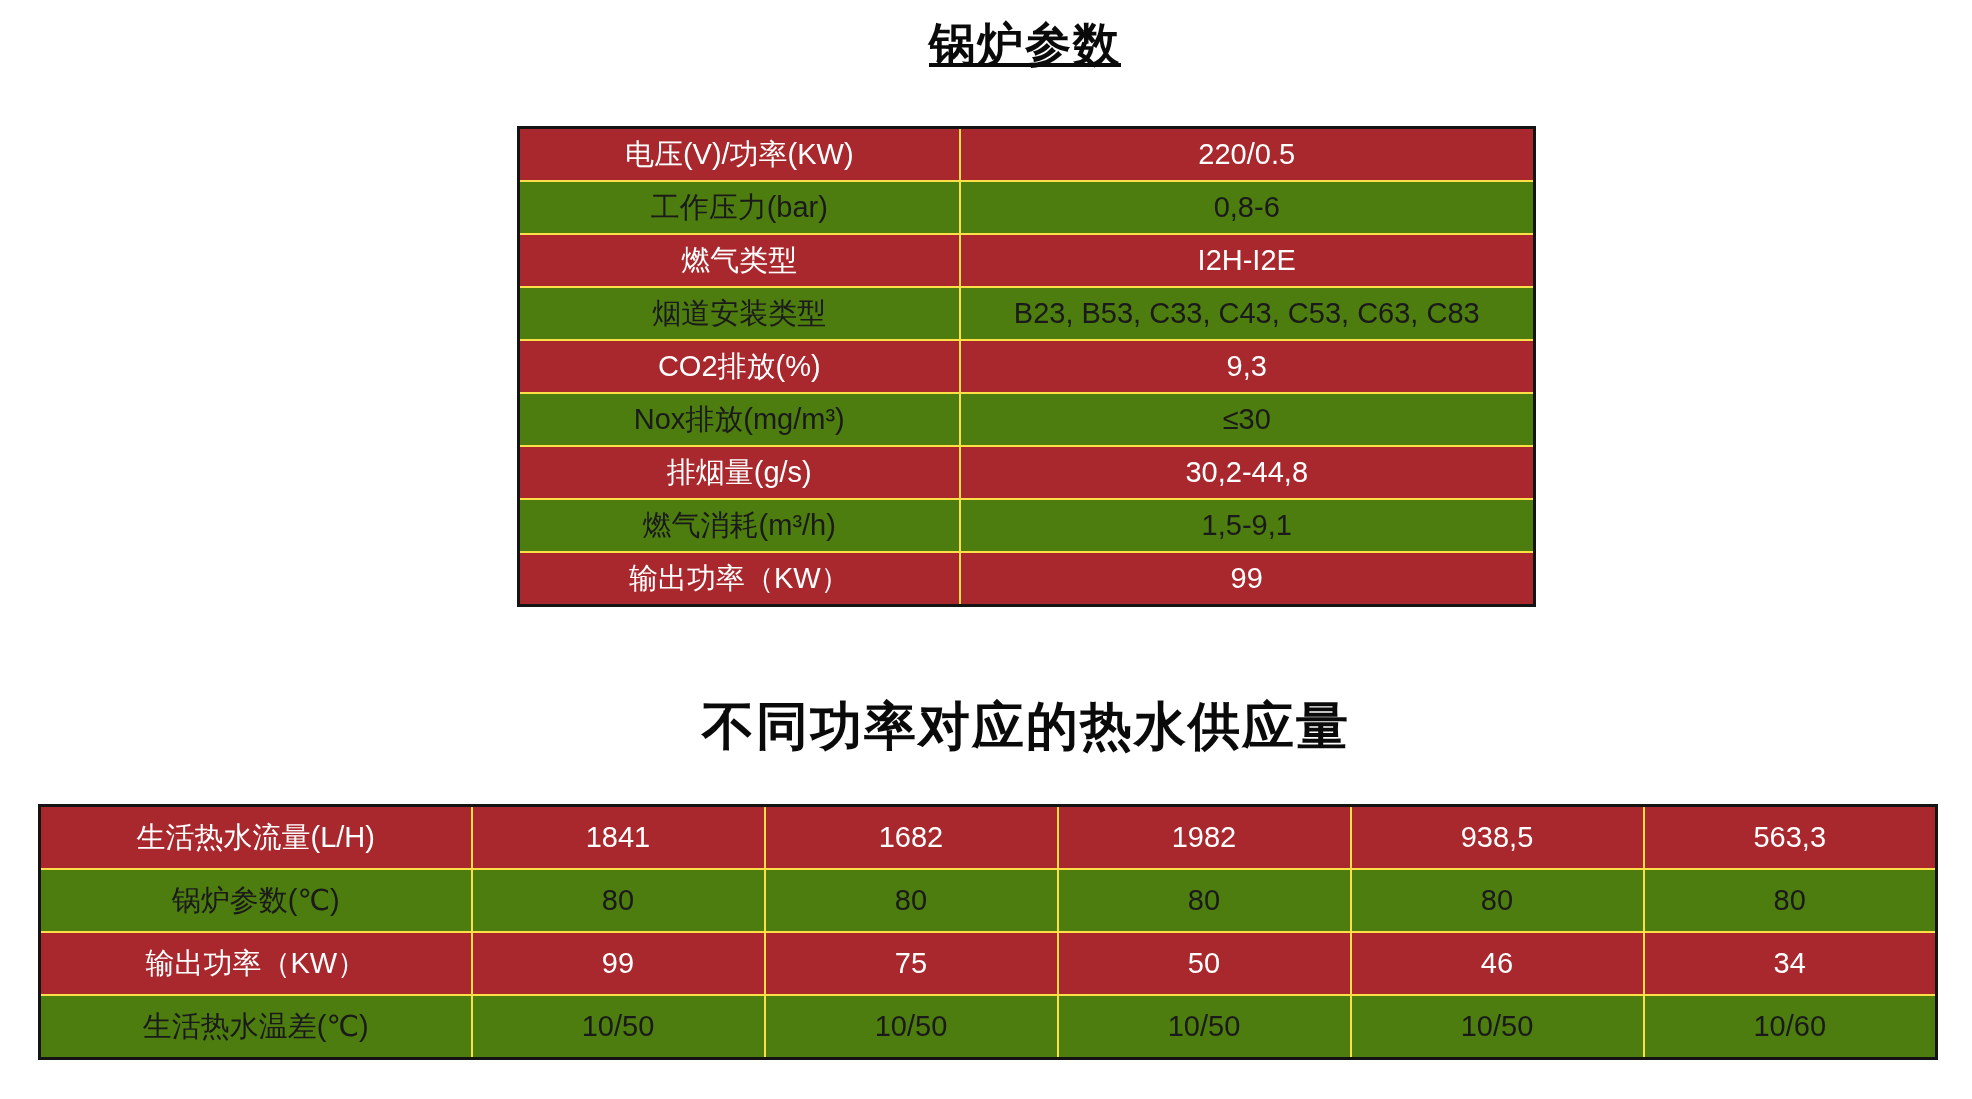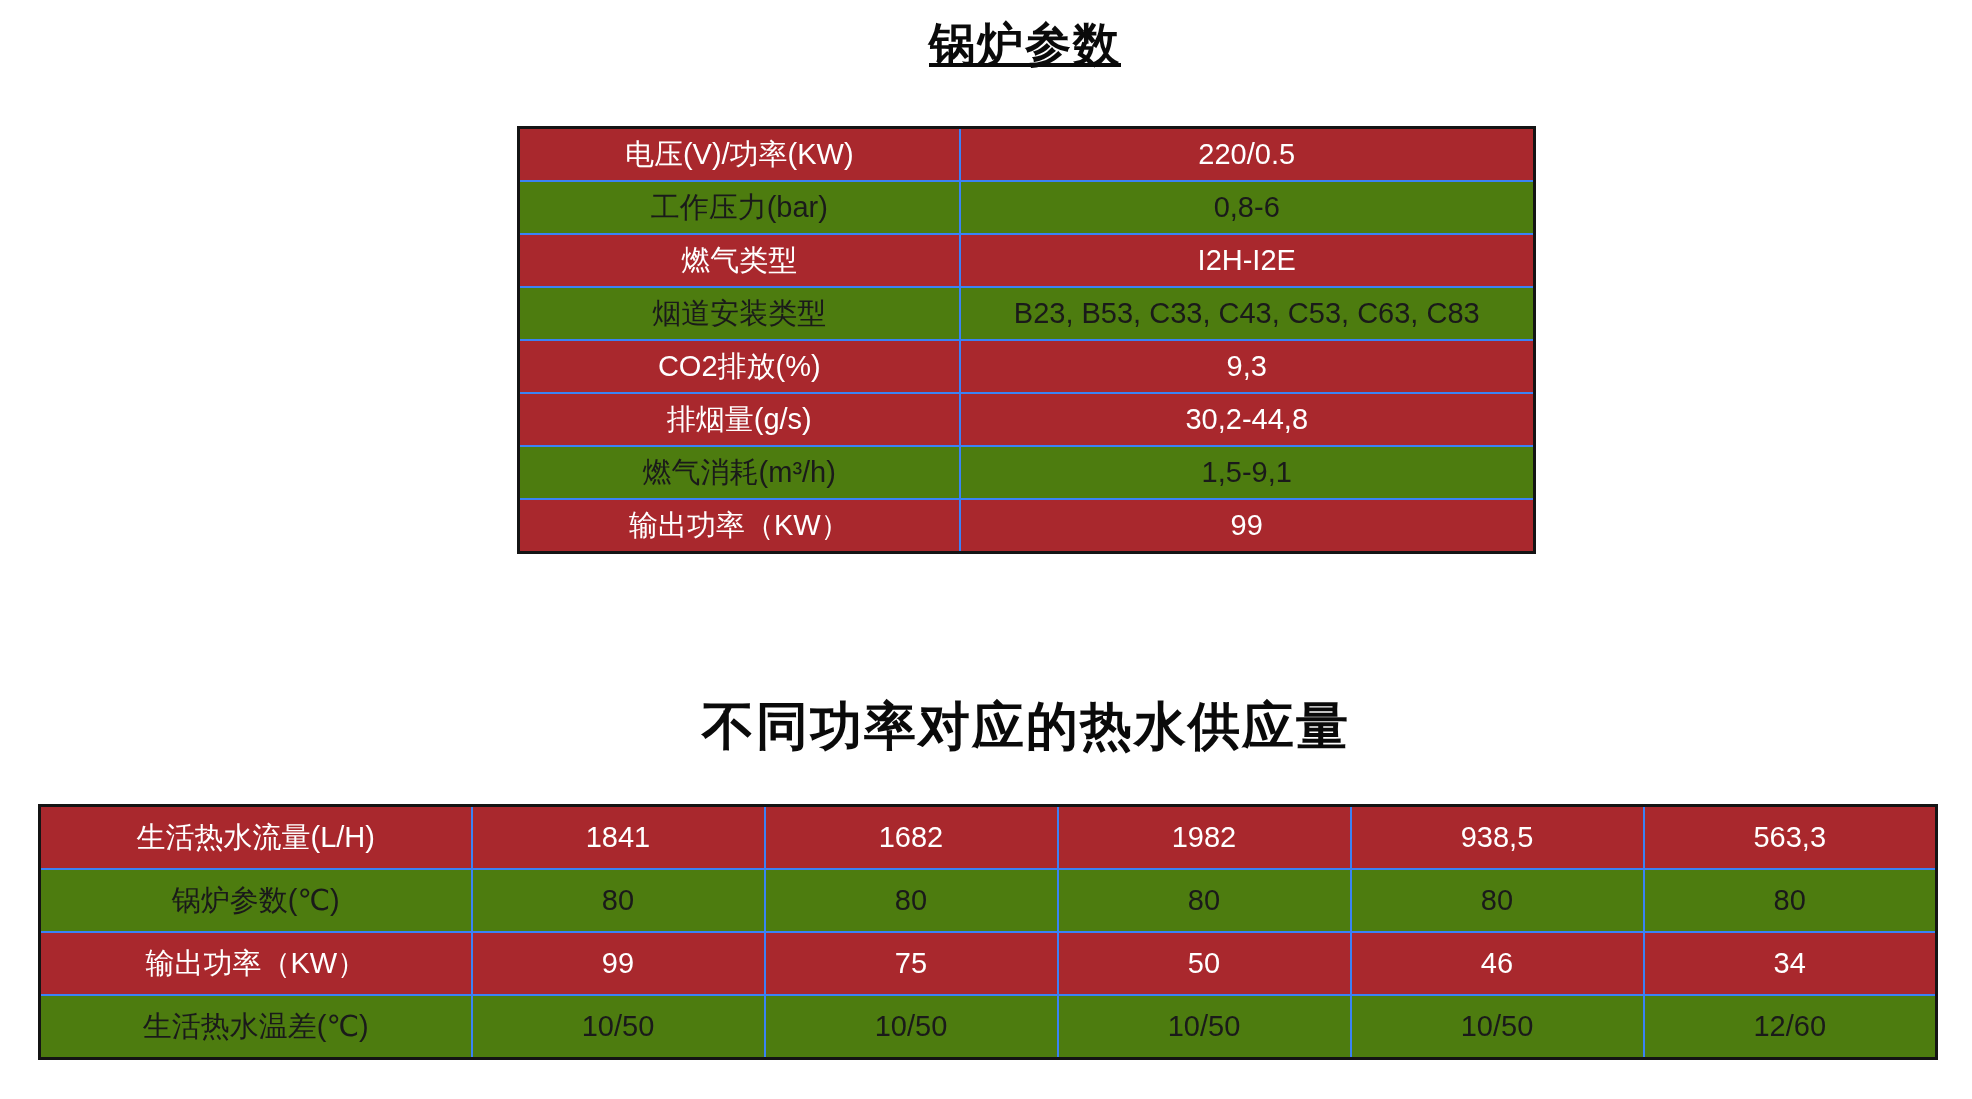--- a/index.html
+++ b/index.html
@@ -22,21 +22,21 @@
   #title1 { left: 517px; top: 14px; width: 1016px; font-size: 46px; text-decoration: underline; }
   #title2 { left: 0; top: 692px; width: 1972px; font-size: 52px; padding-left: 40px; }
 
   table {
     position: absolute;
     border-collapse: collapse;
     table-layout: fixed;
     border: 3px solid #141414;
   }
   td {
-    border: 2px solid #3b82f6;
+    border: 2px solid #fde047;
     text-align: center;
     vertical-align: middle;
     padding: 0;
     font-size: 29px;
     overflow: hidden;
     white-space: nowrap;
   }
   tr.red  { background: #A9282D; color: #ffffff; }
   tr.white{ background: #4d7c0f; color: #1a1a1a; }
 
@@ -75,20 +75,24 @@
         <td>燃气类型</td>
         <td>I2H-I2E</td>
       </tr>
       <tr class="white">
         <td>烟道安装类型</td>
         <td>B23, B53, C33, C43, C53, C63, C83</td>
       </tr>
       <tr class="red">
         <td>CO2排放(%)</td>
         <td>9,3</td>
+      </tr>
+      <tr class="white">
+        <td>Nox排放(mg/m³)</td>
+        <td>≤30</td>
       </tr>
       <tr class="red">
         <td>排烟量(g/s)</td>
         <td>30,2-44,8</td>
       </tr>
       <tr class="white">
         <td>燃气消耗(m³/h)</td>
         <td>1,5-9,1</td>
       </tr>
       <tr class="red">
@@ -133,18 +137,18 @@
         <td>50</td>
         <td>46</td>
         <td>34</td>
       </tr>
       <tr class="white">
         <td>生活热水温差(℃)</td>
         <td>10/50</td>
         <td>10/50</td>
         <td>10/50</td>
         <td>10/50</td>
-        <td>12/60</td>
+        <td>10/60</td>
       </tr>
     </tbody>
   </table>
 
 </div>
 
 </body></html>

